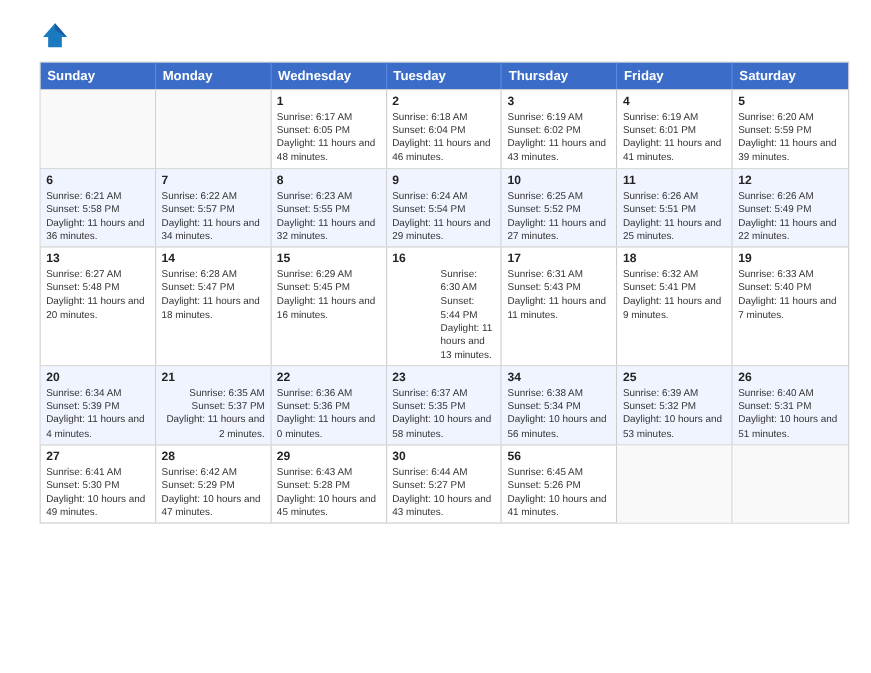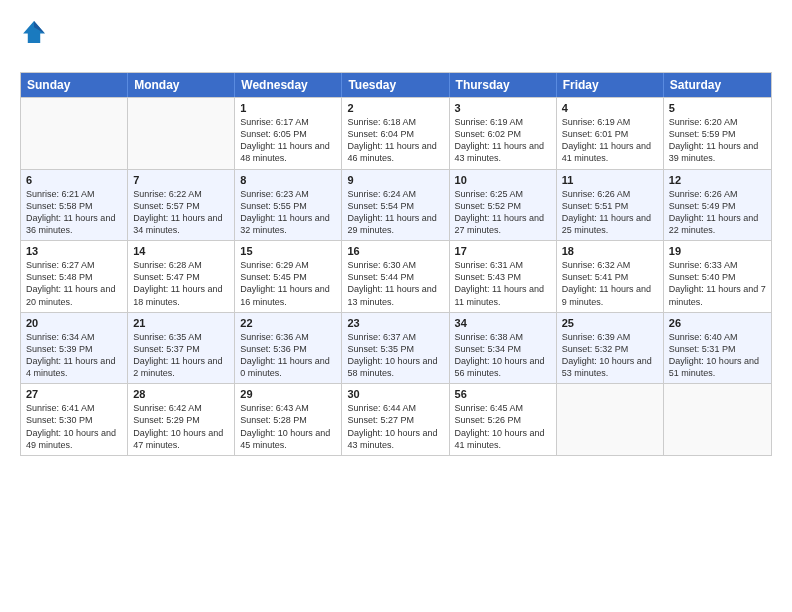--- a/index.html
+++ b/index.html
@@ -6,24 +6,23 @@
     body {
       font-family: Arial, sans-serif;
       background: #fff;
       width: 792px;
       height: 612px;
       overflow: hidden;
     }
     .page {
       width: 792px;
       height: 458px;
-      padding: 18px 20px 10px 20px;
+      padding: 18px 20px 10px 36px;
       display: flex;
       flex-direction: column;
-      gap: 16px;
     }
     .header {
       display: flex;
       justify-content: space-between;
       align-items: flex-start;
       margin-bottom: 10px;
     }
     .logo {
       display: flex;
       align-items: center;
@@ -233,21 +232,21 @@
 Daylight: 11 hours and 18 minutes.</div>
           </div>
           <div class="cal-cell">
             <span class="day-num">15</span>
             <div class="cell-text" style="white-space: pre-line;">Sunrise: 6:29 AM
 Sunset: 5:45 PM
 Daylight: 11 hours and 16 minutes.</div>
           </div>
           <div class="cal-cell">
             <span class="day-num">16</span>
-            <div class="cell-text" style="white-space: pre-line;">Sunrise: 6:30 AM
+            <div class="cell-text" style="white-space: pre-line; margin-left: 44px;">Sunrise: 6:30 AM
 Sunset: 5:44 PM
 Daylight: 11 hours and 13 minutes.</div>
           </div>
           <div class="cal-cell">
             <span class="day-num">17</span>
             <div class="cell-text" style="white-space: pre-line;">Sunrise: 6:31 AM
 Sunset: 5:43 PM
 Daylight: 11 hours and 11 minutes.</div>
           </div>
           <div class="cal-cell">
@@ -265,21 +264,21 @@
         </div>
         <div class="cal-row">
           <div class="cal-cell alt-bg">
             <span class="day-num">20</span>
             <div class="cell-text" style="white-space: pre-line;">Sunrise: 6:34 AM
 Sunset: 5:39 PM
 Daylight: 11 hours and 4 minutes.</div>
           </div>
           <div class="cal-cell alt-bg">
             <span class="day-num">21</span>
-            <div class="cell-text" style="white-space: pre-line;">Sunrise: 6:35 AM
+            <div class="cell-text" style="white-space: pre-line; text-align: right;">Sunrise: 6:35 AM
 Sunset: 5:37 PM
 Daylight: 11 hours and 2 minutes.</div>
           </div>
           <div class="cal-cell alt-bg">
             <span class="day-num">22</span>
             <div class="cell-text" style="white-space: pre-line;">Sunrise: 6:36 AM
 Sunset: 5:36 PM
 Daylight: 11 hours and 0 minutes.</div>
           </div>
           <div class="cal-cell alt-bg">

